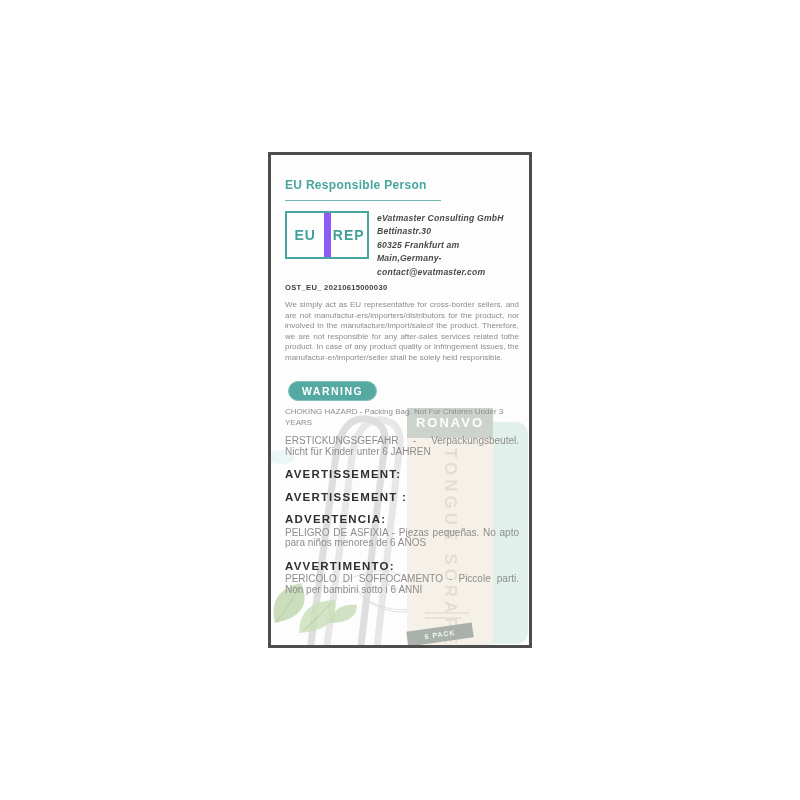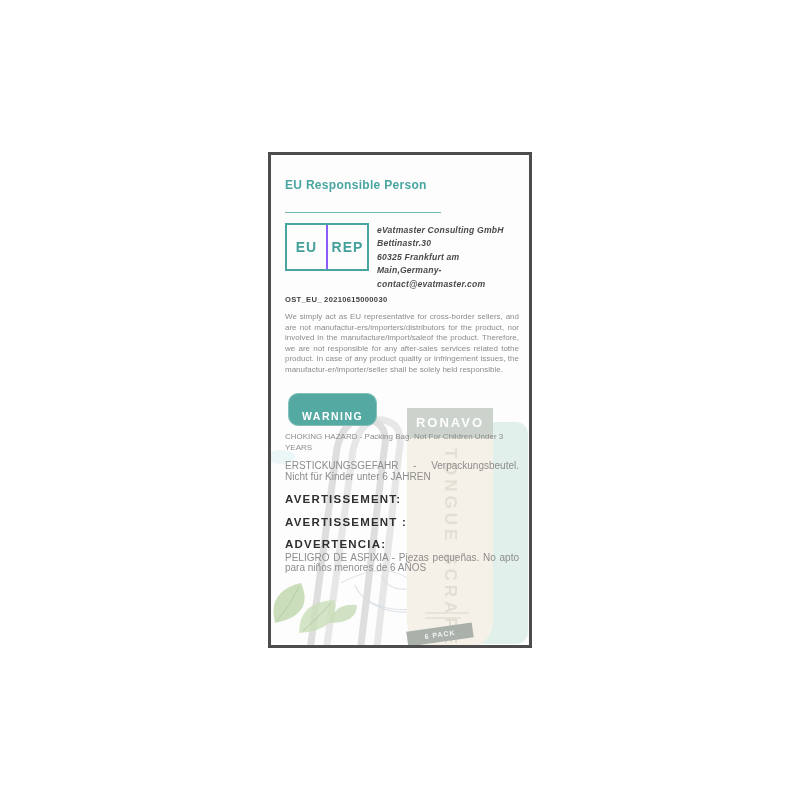--- a/index.html
+++ b/index.html
@@ -21,21 +21,20 @@
     position:absolute;left:0;top:0;right:0;bottom:0;
     opacity:.52;overflow:hidden;z-index:0;
   }
   .pouch{
     position:absolute;left:181px;top:267px;width:76px;height:222px;
     background:#c9e6db;border-radius:12px;
   }
   .boxpack{
     position:absolute;left:136px;top:253px;width:86px;height:240px;
     background:#f0e7d5;
-    border-radius:26px;
   }
   .box-band{
     position:absolute;left:0;top:0;width:100%;height:30px;
     background:#a0ada1;
     color:#ffffff;font-weight:bold;font-size:13px;letter-spacing:2px;
     text-align:center;line-height:30px;
   }
   .vert-label{
     position:absolute;left:50%;top:40px;transform:translateX(-50%);
     writing-mode:vertical-rl;
@@ -54,52 +53,52 @@
   .scraper-art{position:absolute;left:0;top:250px;}
   
   .content{
     position:relative;z-index:1;
     padding:20px 10px 0 14px;
   }
   .doc-title{
     display:inline-block;
     color:#48a5a0;font-size:12px;font-weight:bold;letter-spacing:.3px;
     border-bottom:1.5px solid #6fb6b1;
-    padding-bottom:20px;padding-right:14px;
+    padding-bottom:8px;padding-right:14px;
     margin:0 0 10px 0;
   }
   .eu-rep-row{display:flex;align-items:flex-start;}
   .eu-rep-badge{
     display:flex;width:80px;height:44px;
     border:2px solid #4aa5a0;flex:none;
   }
   .eu-cell{
     flex:1;display:flex;align-items:center;justify-content:center;
     color:#43a09b;font-weight:bold;font-size:14px;letter-spacing:1px;
   }
-  .eu-cell.left{border-right:2px solid #8b5cf6;}
+  .eu-cell.left{border-right:7px solid #8b5cf6;}
   .company{
     margin-left:8px;
     color:#4a4a4a;font-size:8.6px;font-weight:bold;line-height:13.4px;
     letter-spacing:.2px;padding-top:1px;font-style:italic;
   }
   .registration{
     margin-top:4px;
     color:#3f3f3f;font-size:7.6px;font-weight:bold;letter-spacing:.3px;
   }
   .disclaimer{
     margin-top:8px;width:234px;
     color:#8d8d8d;font-size:8px;line-height:10.5px;
     text-align:justify;
   }
   .warning-pill{
     display:inline-block;margin-top:18px;margin-left:3px;
     background:#54a9a2;border:1px solid #83c2bc;border-radius:10px;
     color:#ffffff;font-size:10.5px;font-weight:bold;letter-spacing:1.5px;
-    padding:16px 13px 3px 13px;
+    padding:3px 13px 3px 13px;
   }
   .choking-line{
     margin-top:6px;width:236px;
     color:#8d8d8d;font-size:8px;line-height:10.5px;
   }
   .warn-blocks{margin-top:8px;}
   .warn-block{margin-bottom:10.5px;}
   .warn-heading{
     color:#2f2f2f;font-size:11.5px;font-weight:bold;letter-spacing:1.2px;
     margin-bottom:2.5px;
@@ -184,17 +183,21 @@
         <div class="warn-block">
           <div class="warn-heading">AVERTISSEMENT:</div>
         </div>
         <div class="warn-block">
           <div class="warn-heading">AVERTISSEMENT :</div>
         </div>
         <div class="warn-block">
           <div class="warn-heading">ADVERTENCIA:</div>
           <div class="warn-body">PELIGRO DE ASFIXIA - Piezas pequeñas. No apto para niños menores de 6 AÑOS</div>
         </div>
+        <div class="warn-block">
+          <div class="warn-heading">AVVERTIMENTO:</div>
+          <div class="warn-body">PERICOLO DI SOFFOCAMENTO - Piccole parti. Non per bambini sotto i 6 ANNI</div>
+        </div>
       </div>
 
     </div>
   </div>
 </div>
 
 </body></html>

